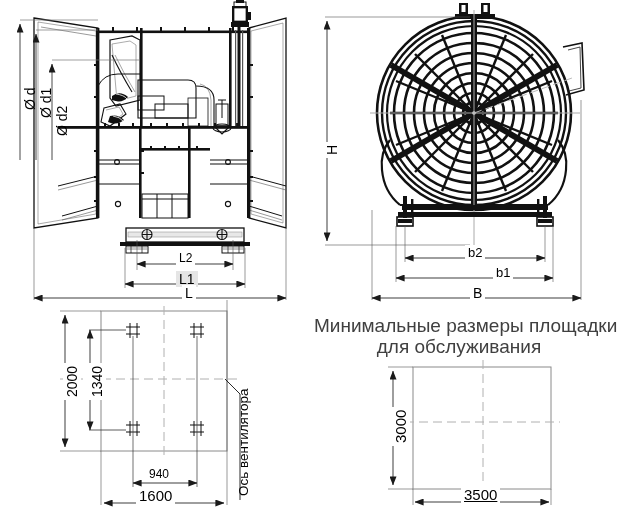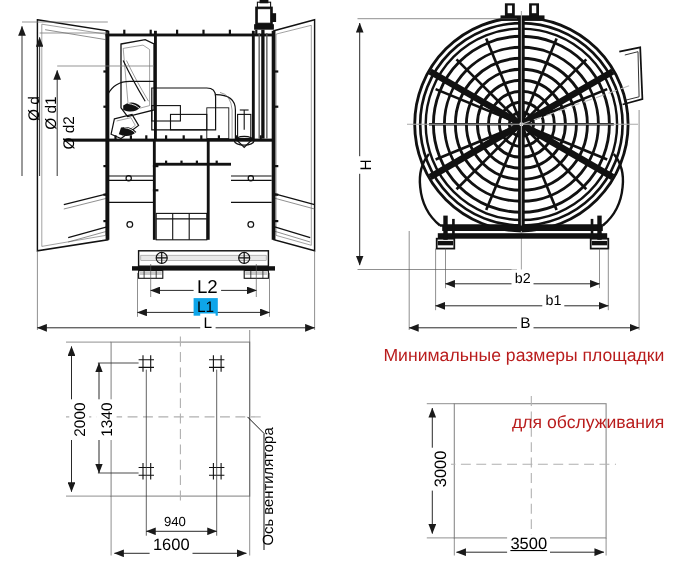--- a/index.html
+++ b/index.html
@@ -5,22 +5,22 @@
 <style>
   html,body{margin:0;padding:0;background:#ffffff;}
   body{
     width:628px;height:513px;position:relative;overflow:hidden;
     font-family:"Liberation Sans","DejaVu Sans",sans-serif;
     color:#000;
   }
   #sheet{position:absolute;inset:0;width:628px;height:513px;}
   .txt{position:absolute;white-space:nowrap;}
   .title-line{
-    position:absolute;text-align:right;white-space:nowrap;
-    font-size:16px;color:#b91c1c;letter-spacing:0px;
+    position:absolute;text-align:center;white-space:nowrap;
+    font-size:19px;color:#404040;letter-spacing:0px;
   }
   .vlabel{transform-origin:0 0;}
 </style>
 </head>
 <body>
 
 <svg id="sheet" viewBox="0 0 628 513" xmlns="http://www.w3.org/2000/svg">
 
   <defs>
     <marker id="ar" markerWidth="9" markerHeight="7" refX="8.6" refY="3.5" orient="auto" markerUnits="userSpaceOnUse">
@@ -393,33 +393,33 @@
       <path d="M551,489 L551,505" stroke="#555" stroke-width="0.6"></path>
       <path d="M415,502 L549,502" marker-start="url(#arS)" marker-end="url(#ar)"></path>
     </g>
   </g>
 </svg>
 
 <div class="txt vlabel" style="left:22px;top:110px;font-size:14px;transform:rotate(-90deg);">Ø d</div>
 <div class="txt vlabel" style="left:38px;top:118px;font-size:14px;transform:rotate(-90deg);">Ø d1</div>
 <div class="txt vlabel" style="left:54px;top:136px;font-size:14px;transform:rotate(-90deg);">Ø d2</div>
 
-<div class="txt" style="left:176px;top:251px;font-size:17px;background:#fff;padding:0 3px;text-align:right;">L2</div>
-<div class="txt" style="left:176px;top:271px;font-size:14px;background:#0ea5e9;padding:0 3px;">L1</div>
+<div class="txt" style="left:176px;top:251px;font-size:12px;background:#fff;padding:0 3px;text-align:right;">L2</div>
+<div class="txt" style="left:176px;top:271px;font-size:14px;background:#e5e5e5;padding:0 3px;">L1</div>
 <div class="txt" style="left:182px;top:285px;font-size:14px;background:#fff;padding:0 3px;">L</div>
 
 <div class="txt vlabel" style="left:322px;top:158px;font-size:14px;transform:rotate(-90deg);background:#fff;padding:2px 3px;">H</div>
 <div class="txt" style="left:465px;top:245px;font-size:13px;background:#fff;padding:0 3px;">b2</div>
 <div class="txt" style="left:493px;top:265px;font-size:13px;background:#fff;padding:0 3px;">b1</div>
 <div class="txt" style="left:470px;top:285px;font-size:14px;background:#fff;padding:0 3px;">B</div>
 
 <div class="txt vlabel" style="left:63px;top:400px;font-size:14px;transform:rotate(-90deg);background:#fff;padding:1px 3px;">2000</div>
 <div class="txt vlabel" style="left:88px;top:400px;font-size:14px;transform:rotate(-90deg);background:#fff;padding:1px 3px;">1340</div>
 <div class="txt" style="left:146px;top:467px;font-size:12px;background:#fff;padding:0 3px;">940</div>
 <div class="txt" style="left:136px;top:487px;font-size:15px;background:#fff;padding:0 3px;">1600</div>
 
 <div class="txt vlabel" style="left:236px;top:496px;font-size:13.5px;transform:rotate(-90deg);">Ось вентилятора</div>
 
 <div class="title-line" style="left:314px;top:315px;width:290px;">Минимальные размеры площадки</div>
-<div class="title-line" style="left:314px;top:336px;width:290px;margin-top:40px;">для обслуживания</div>
+<div class="title-line" style="left:314px;top:336px;width:290px;">для обслуживания</div>
 
 <div class="txt vlabel" style="left:391px;top:446px;font-size:15px;transform:rotate(-90deg);background:#fff;padding:1px 3px;">3000</div>
 <div class="txt" style="left:461px;top:486px;font-size:15px;background:#fff;padding:0 3px;text-decoration:underline;">3500</div>
 
 </body></html>

